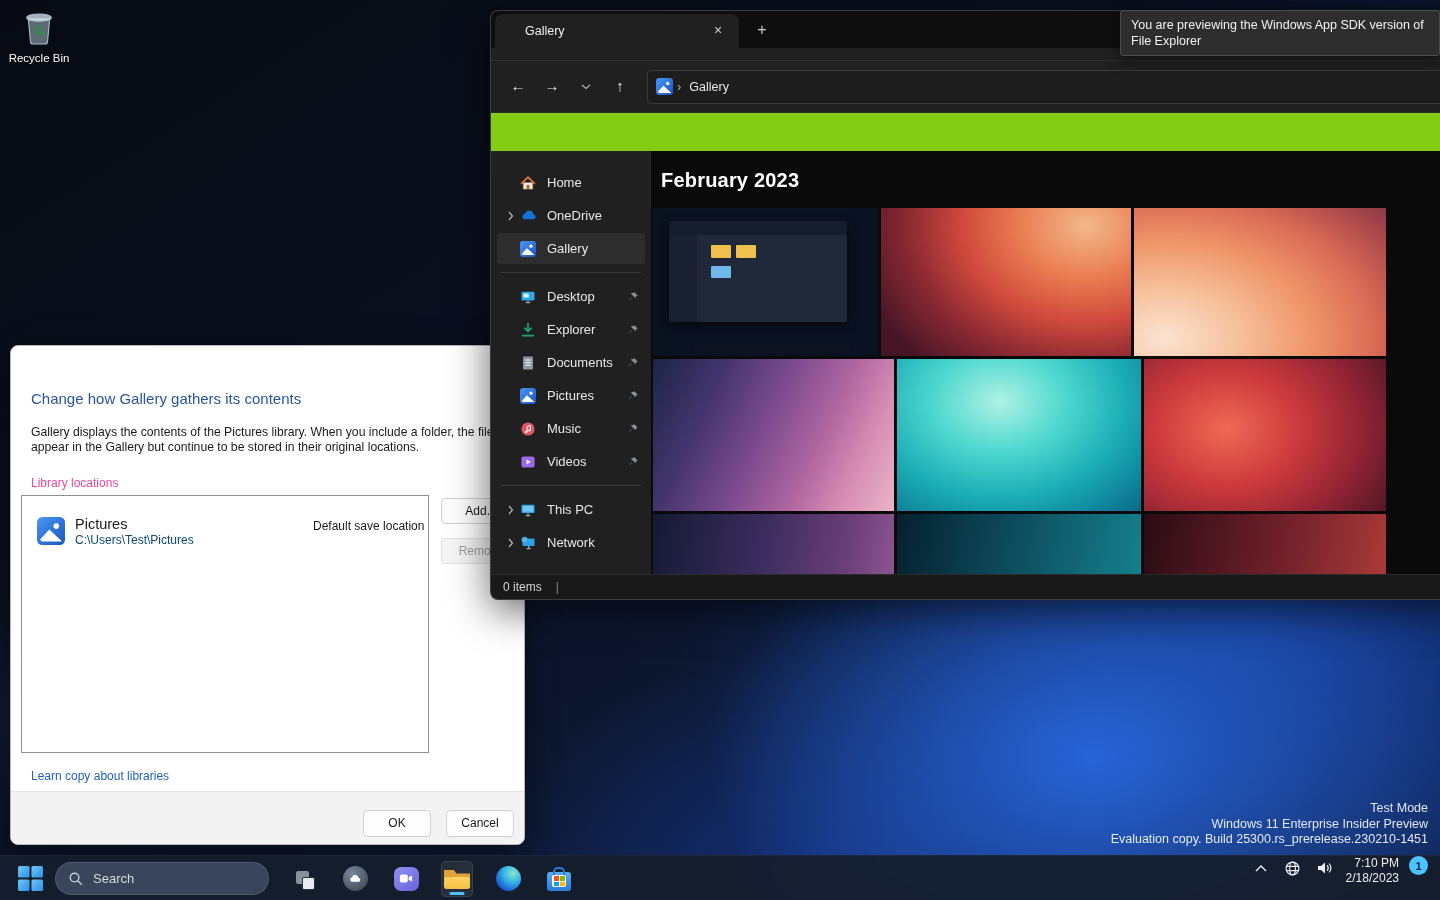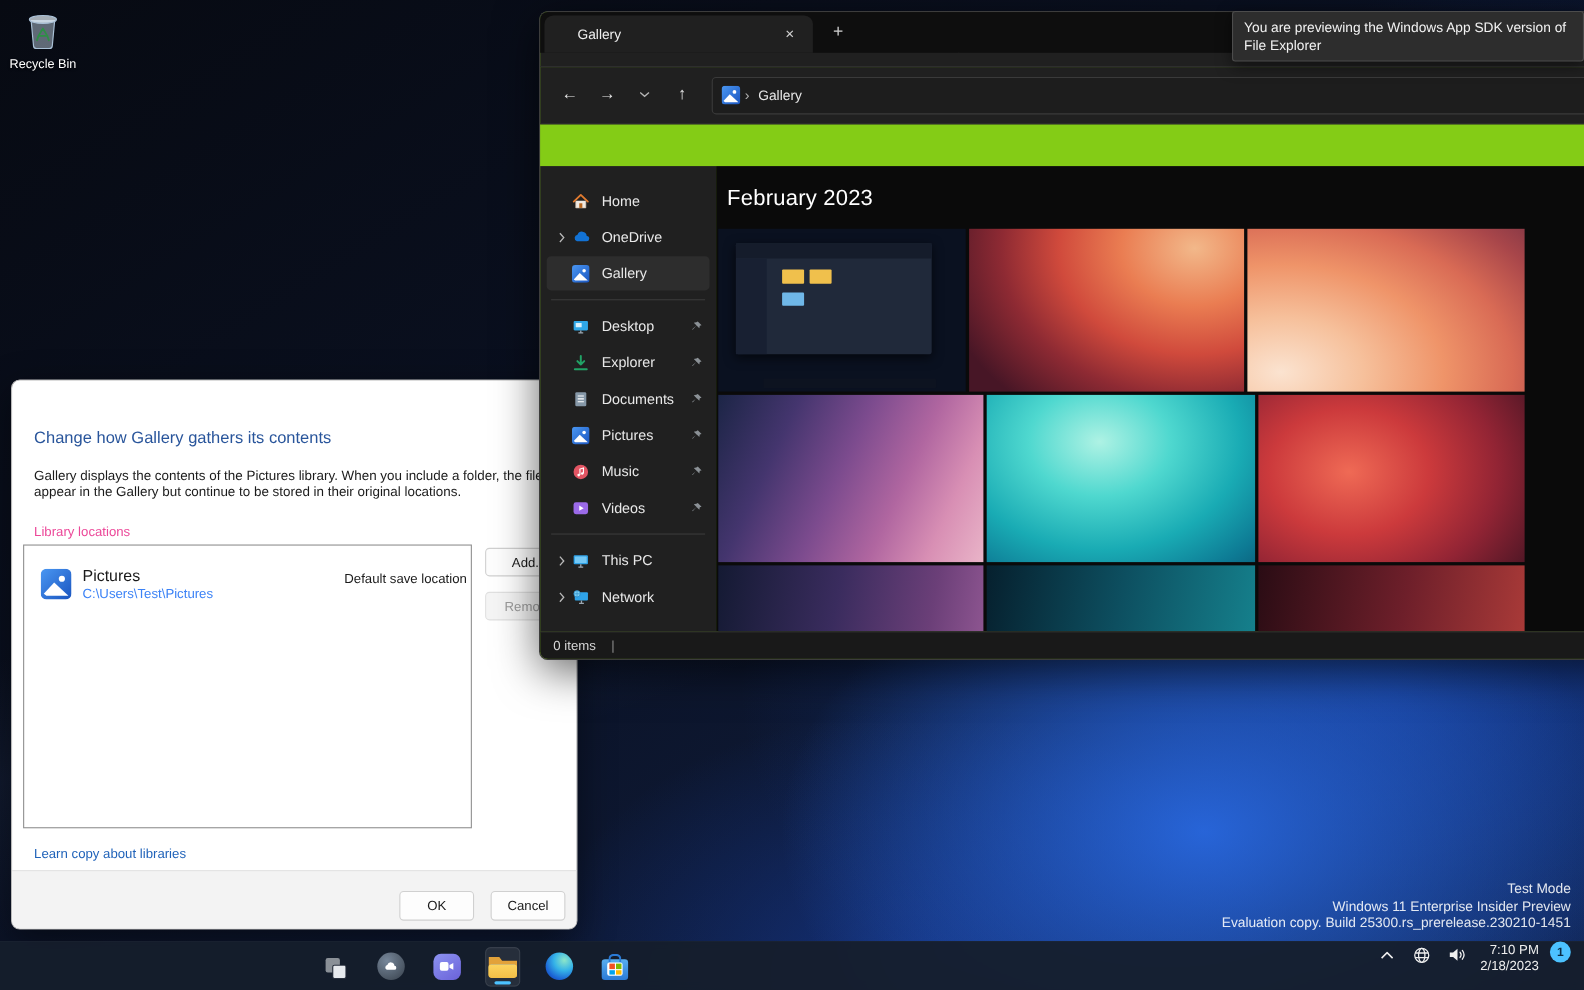--- a/index.html
+++ b/index.html
@@ -36,21 +36,21 @@
   .dialog { left:10px; top:345px; width:515px; height:500px; background:#fff; border-radius:8px;
     box-shadow:0 10px 34px rgba(0,0,0,.45); z-index:10; overflow:hidden; color:#1b1b1b; border:1px solid #b9b9b9; }
   .dlg-titlebar { left:0; top:0; right:0; height:26px; background:#f7f8fa; display:flex; align-items:center; padding:0 10px; }
   .dlg-title { font-size:12px; color:#3c3c3c; margin-left:8px; }
   .dlg-heading { left:20px; top:44px; font-size:15px; color:var(--dialog-heading,#29559b); }
   .dlg-desc { left:20px; top:79px; width:470px; font-size:12.2px; line-height:15px; color:#1b1b1b; }
   .dlg-lib-label { left:20px; top:130px; font-size:12px; color:#ec4899; }
   .dlg-list { left:10px; top:149px; width:408px; height:258px; background:#fff; border:1px solid #8f8f8f; }
   .loc-item { left:1px; top:10px; right:1px; height:50px; display:flex; align-items:center; padding:0 8px 0 52px; position:absolute; }
   .loc-name { font-size:14.5px; color:#1a1a1a; line-height:18px; }
-  .loc-path { font-size:12px; color:#3b82f6; line-height:15px; }
+  .loc-path { font-size:12px; color:#0c4a6e; line-height:15px; }
   .loc-badge { position:absolute; left:290px; top:13px; font-size:12px; color:#1a1a1a; }
   .dlg-btn { position:absolute; width:80px; height:26px; background:#fdfdfd; border:1px solid #d0d0d0; border-radius:4px;
     font-size:12px; color:#1a1a1a; text-align:center; line-height:24px; }
   .dlg-btn.disabled { background:#f5f5f5; color:#9c9c9c; border-color:#e0e0e0; }
   .dlg-link { left:20px; top:423px; font-size:12px; color:var(--link-blue,#1f62b9); text-decoration:none; }
   .dlg-footer { left:0; right:0; top:445px; height:55px; background:#f3f3f3; border-top:1px solid #e3e3e3; }
   .dlg-footer .dlg-btn { width:68px; height:27px; top:18px; }
 
   
   .explorer { left:490px; top:10px; width:1093px; height:590px; background:#84cc16; z-index:20;
@@ -91,21 +91,21 @@
   .sidebar { left:0; top:140px; width:160px; bottom:25px; background:#202020; padding-top:14px; }
   .srow { height:31px; display:flex; align-items:center; border-radius:4px; margin:2px 6px; padding:0 6px; color:#e8e8e8; font-size:13px; }
   .srow .expander { width:16px; color:#b8b8b8; display:flex; justify-content:center; flex:none; }
   .srow .sicon { width:18px; display:flex; justify-content:center; flex:none; }
   .srow .slabel { margin-left:10px; white-space:nowrap; }
   .srow .pin { margin-left:auto; display:flex; flex:none; }
   .srow.selected { background:#2d2d2d; }
   .side-sep { height:1px; background:#3a3a3a; margin:8px 10px; }
 
   .content { left:160px; top:140px; right:0; bottom:25px; background:#0a0a0a; overflow:hidden; }
-  .group-title { left:10px; top:18px; font-size:20px; font-weight:400; color:#fff; letter-spacing:.2px; }
+  .group-title { left:10px; top:18px; font-size:20px; font-weight:700; color:#fff; letter-spacing:.2px; }
   .tile { position:absolute; overflow:hidden; }
   .t1 { background:#0a1120; }
   .t2 { background:radial-gradient(95% 125% at 82% 12%, #f2b88a 0%, #ea7d52 28%, #d04a3c 52%, #8e2a33 74%, #471626 100%); }
   .t3 { background:radial-gradient(125% 140% at 12% 88%, #fbe3d0 0%, #f6c09b 24%, #ef9469 47%, #d96b55 67%, #a8464a 85%, #7c3444 100%); }
   .t4 { background:linear-gradient(115deg,#1c2546 0%, #44356e 24%, #7c4b8e 46%, #b066a0 66%, #d88fb4 83%, #e9b4c8 100%); }
   .t5 { background:radial-gradient(110% 135% at 42% 28%, #aef2e4 0%, #4fd8cf 24%, #19abb4 48%, #0d7a94 68%, #0a4a66 88%, #083247 100%); }
   .t6 { background:radial-gradient(100% 125% at 34% 46%, #ef6a55 0%, #cc3a3c 30%, #922434 56%, #521726 79%, #2b0d18 100%); }
   .t7 { background:linear-gradient(100deg,#141a33 0%, #3a2c5e 45%, #6b3f78 80%, #8d5590 100%); }
   .t8 { background:linear-gradient(100deg,#06202e 0%, #0d4f60 50%, #15808c 100%); }
   .t9 { background:linear-gradient(100deg,#2a0c14 0%, #6e1f2a 55%, #a93a38 100%); }
@@ -571,20 +571,37 @@
             <rect x="3.5" y="3.5" width="9" height="7" fill="#d6d6d6"></rect>
           </svg>
       </span>
     </span>
   </div>
 </div>
 
 <div class="abs tooltip">You are previewing the Windows App SDK version of File Explorer</div>
 
 <div class="abs taskbar">
+  <div class="tb-left">
+    <span style="display:flex">
+      <svg viewBox="0 0 16 16" width="25" height="25">
+          <rect x="0" y="0" width="7.4" height="7.4" rx="1" fill="url(#startgrad)"></rect>
+          <rect x="8.6" y="0" width="7.4" height="7.4" rx="1" fill="url(#startgrad)"></rect>
+          <rect x="0" y="8.6" width="7.4" height="7.4" rx="1" fill="url(#startgrad)"></rect>
+          <rect x="8.6" y="8.6" width="7.4" height="7.4" rx="1" fill="url(#startgrad)"></rect>
+        </svg>
+    </span>
+    <span class="search-pill">
+      <svg viewBox="0 0 16 16" width="15" height="15">
+          <circle cx="7" cy="7" r="4.6" fill="none" stroke="#cfd6dd" stroke-width="1.4"></circle>
+          <path d="M10.6 10.6L14.2 14.2" stroke="#cfd6dd" stroke-width="1.4" stroke-linecap="round"></path>
+        </svg>
+      <span>Search</span>
+    </span>
+  </div>
 
   <div class="tb-apps">
     <span class="app-slot">
       <span style="position:relative; width:24px; height:24px; display:block;">
         <i class="tv-back"></i>
           <i class="tv-front"></i>
       </span>
     </span>
     <span class="app-slot">
       <span class="widgets-circle">

